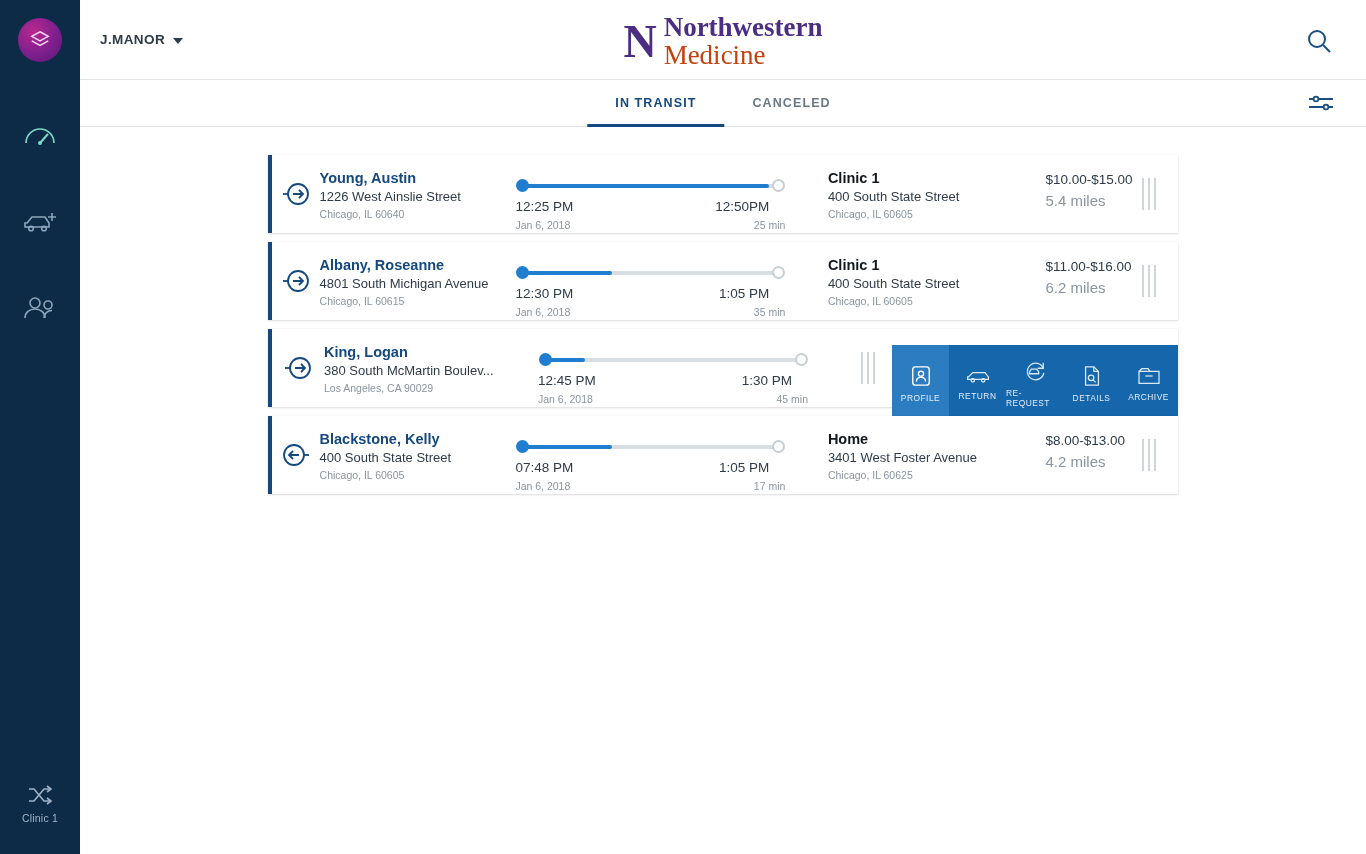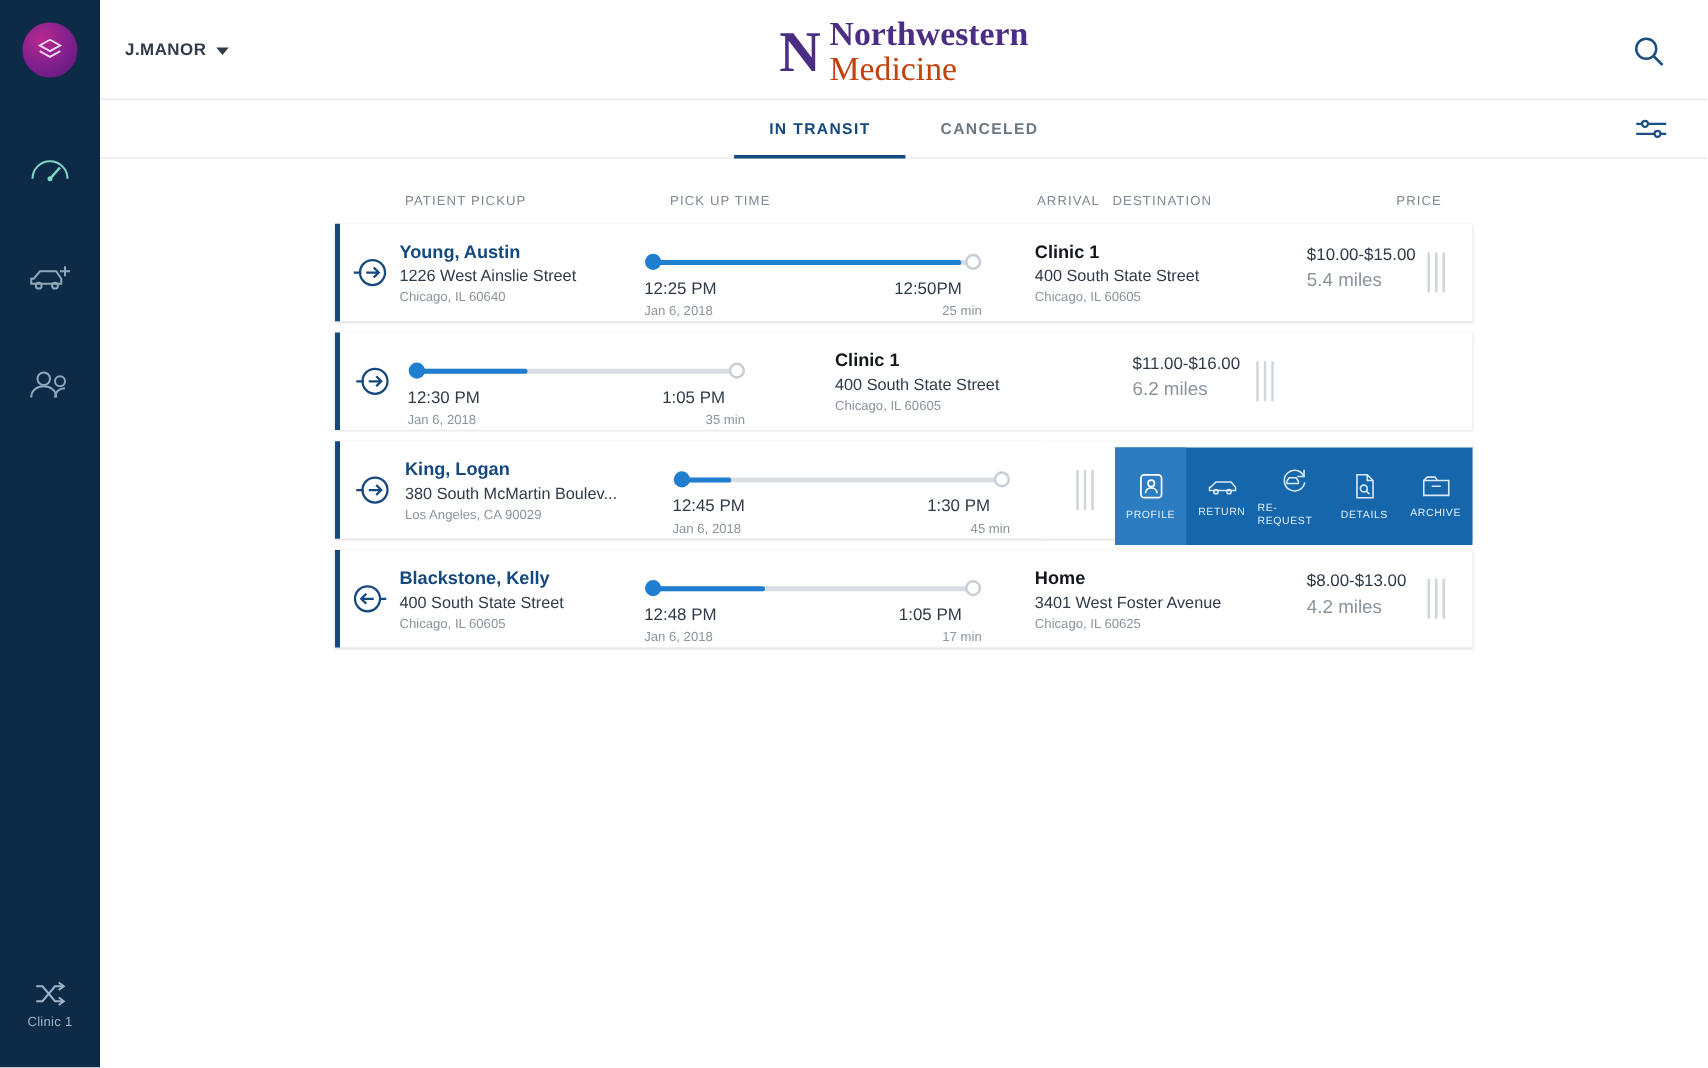--- a/index.html
+++ b/index.html
@@ -107,21 +107,21 @@
   .cell-price { width: 74px; padding-top: 16px; }
   .pr1 { color: #2f3b48; font-size: 13.5px; line-height: 17px; }
   .pr2 { color: #8a949e; font-size: 15px; margin-top: 4px; }
 
   .grip { width: 64px; display: flex; align-items: center; justify-content: center; cursor: pointer; }
   .grip i { display: block; width: 2px; height: 32px; background: #cfd5db; margin: 0 2px; }
   .grip .g { display: flex; }
 
   
   .actions {
-    position: absolute; right: 0; top: 5px; height: 78px; width: 286px;
+    position: absolute; right: 0; top: 16px; height: 78px; width: 286px;
     background: #1566ab; display: flex; align-items: center;
   }
   .action {
     width: 57px; height: 78px; display: flex; flex-direction: column;
     align-items: center; justify-content: center; gap: 6px; cursor: pointer;
   }
   .action.sel { background: #2b7cc0; }
   .action span { color: #e3eefa; font-size: 8.4px; letter-spacing: .5px; }
   .row-overlay-gap {
     position: absolute; right: 286px; top: 0; height: 78px; width: 56px; background: #fff;
@@ -203,27 +203,20 @@
         <path d="M1 5h24M1 13h24"></path>
           <circle cx="8" cy="5" r="2.4" fill="#fff"></circle>
           <circle cx="18" cy="13" r="2.4" fill="#fff"></circle>
       </svg>
     </div>
   </div>
 
   <div class="content">
     <div class="table">
 
-      <div class="col-head">
-        <div class="ch-patient">PATIENT PICKUP</div>
-        <div class="ch-pickup">PICK UP TIME</div>
-        <div class="ch-arrival">ARRIVAL</div>
-        <div class="ch-dest">DESTINATION</div>
-        <div class="ch-price">PRICE</div>
-      </div>
 
       <div class="row">
         <div class="row-icon">
           <svg width="30" height="30" viewBox="0 0 30 30" fill="none" stroke="#14487f" stroke-width="1.8">
             <circle cx="17" cy="15" r="10"></circle>
               <path d="M12 15h10M18 11l4 4-4 4"></path>
               <path d="M2 15h6"></path>
           </svg>
         </div>
         <div class="cell-patient">
@@ -261,20 +254,25 @@
       </div>
 
       <div class="row">
         <div class="row-icon">
           <svg width="30" height="30" viewBox="0 0 30 30" fill="none" stroke="#14487f" stroke-width="1.8">
             <circle cx="17" cy="15" r="10"></circle>
               <path d="M12 15h10M18 11l4 4-4 4"></path>
               <path d="M2 15h6"></path>
           </svg>
         </div>
+        <div class="cell-patient">
+          <div class="pname">Albany, Roseanne</div>
+          <div class="paddr">4801 South Michigan Avenue</div>
+          <div class="pcity">Chicago, IL 60615</div>
+        </div>
         <div class="cell-progress">
           <div class="bar">
               <div class="bar-fill" id="f1" style="width: 90.3px;"></div>
             </div>
           <div class="dot-start"></div>
           <div class="dot-end"></div>
           <div class="ptime">12:30 PM</div>
           <div class="pdate">Jan 6, 2018</div>
           <div class="atime">1:05 PM</div>
           <div class="adur">35 min</div>
@@ -394,21 +392,21 @@
           <div class="pname">Blackstone, Kelly</div>
           <div class="paddr">400 South State Street</div>
           <div class="pcity">Chicago, IL 60605</div>
         </div>
         <div class="cell-progress">
           <div class="bar">
               <div class="bar-fill" id="f3" style="width: 90.3px;"></div>
             </div>
           <div class="dot-start"></div>
           <div class="dot-end"></div>
-          <div class="ptime">12:48 PM</div>
+          <div class="ptime">07:48 PM</div>
           <div class="pdate">Jan 6, 2018</div>
           <div class="atime">1:05 PM</div>
           <div class="adur">17 min</div>
         </div>
         <div class="cell-dest">
           <div class="dname">Home</div>
           <div class="daddr">3401 West Foster Avenue</div>
           <div class="dcity">Chicago, IL 60625</div>
         </div>
         <div class="cell-price">

